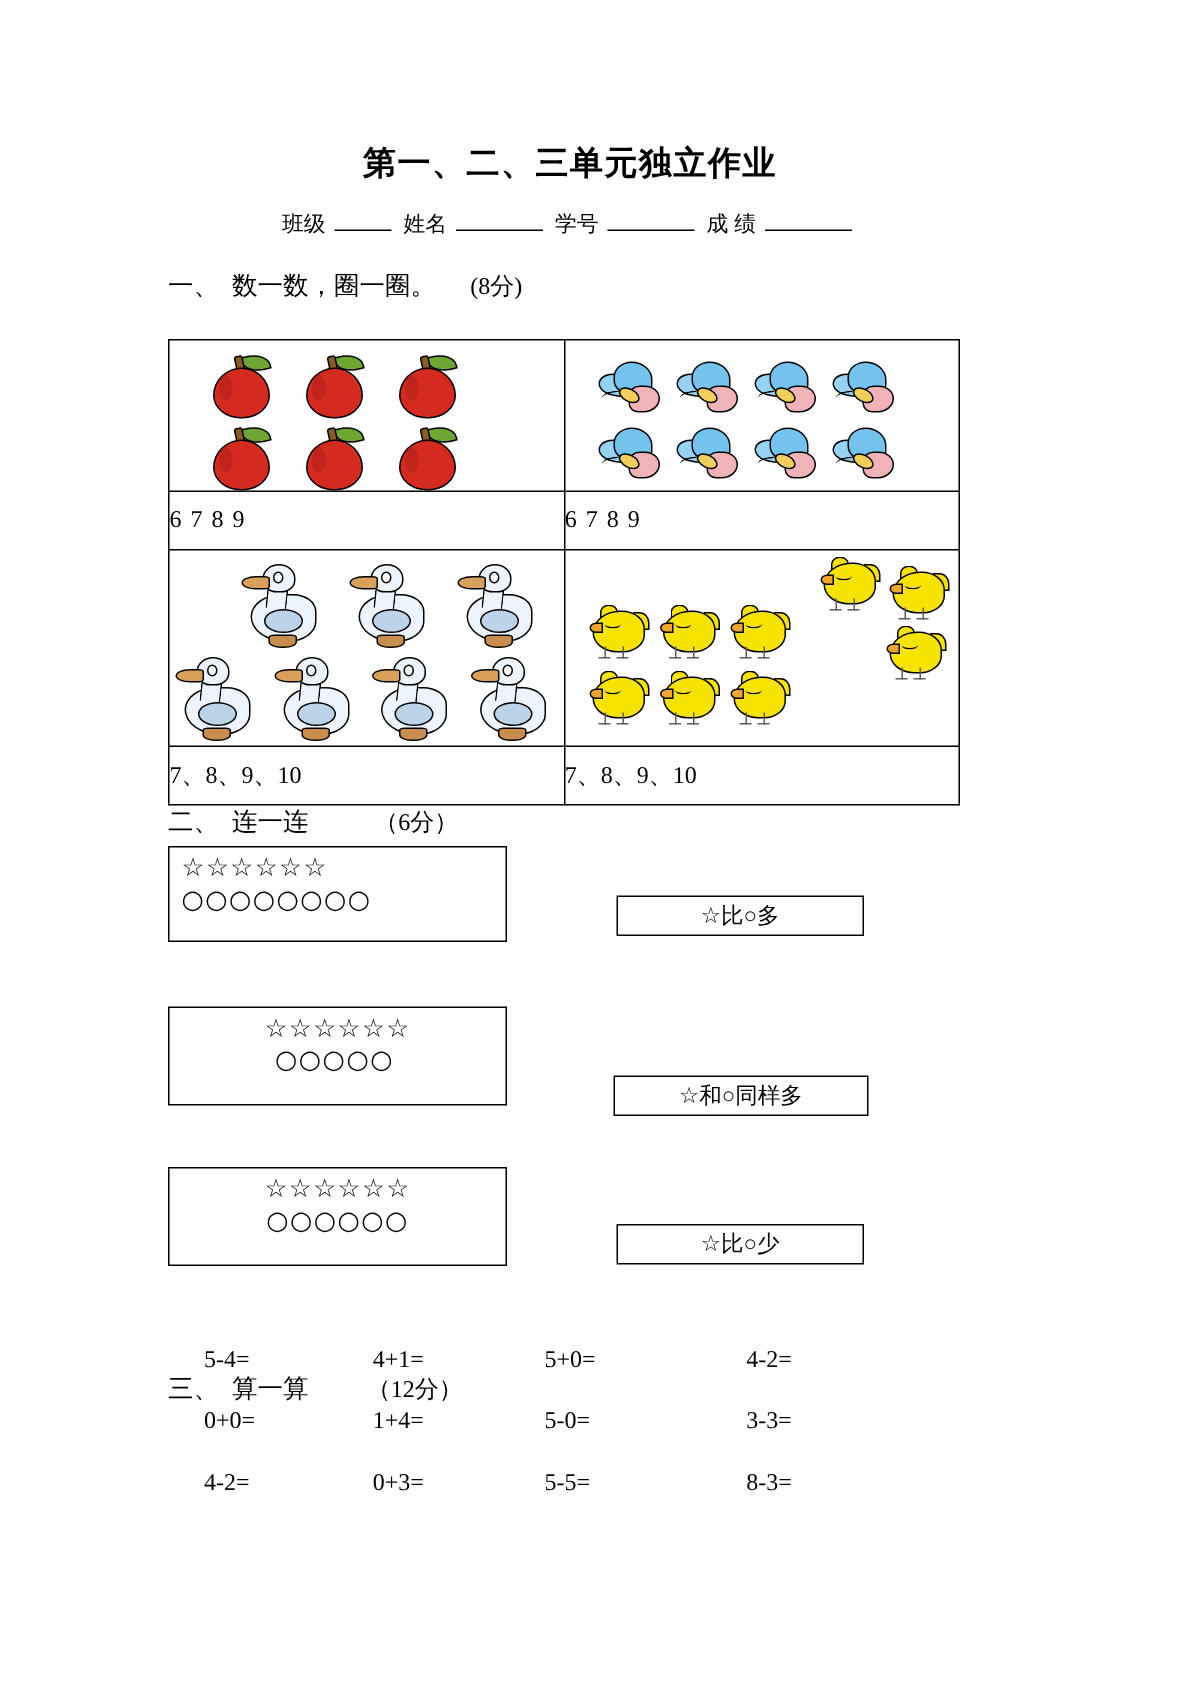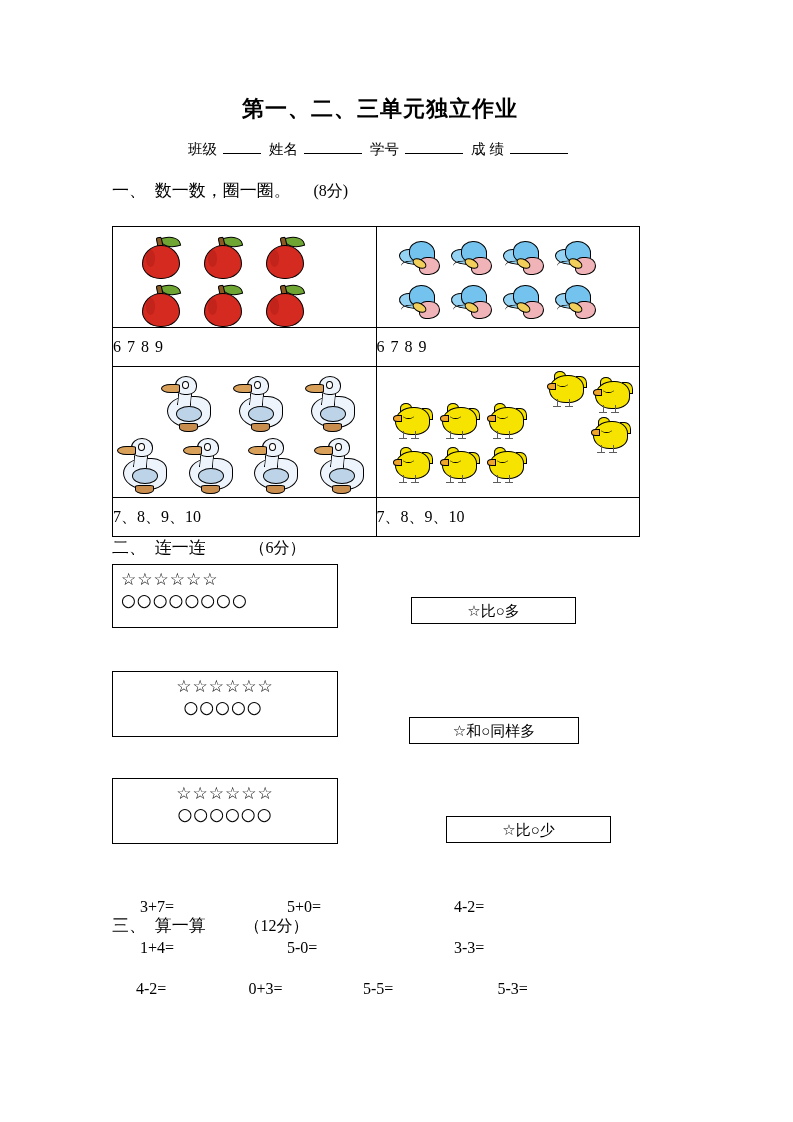--- a/index.html
+++ b/index.html
@@ -346,21 +346,21 @@
     border: 1.2px solid #000;
     box-sizing: border-box;
     text-align: center;
     font-size: 15px;
     line-height: 25px;
     font-family: "Liberation Sans", "DejaVu Sans", sans-serif;
     white-space: nowrap;
   }
   .cmp-row.r1 .ans-box { top: 33px; }
   .cmp-row.r2 .ans-box { top: 34px; left: 409px; width: 170px; margin-top: 12px; }
-  .cmp-row.r3 .ans-box { top: 38px; margin-left: 35px; }
+  .cmp-row.r3 .ans-box { top: 38px; }
 
   
   .calc-area {
     position: absolute;
     left: 112px;
     top: 898px;
     width: 470px;
   }
   .calc-row {
     display: flex;
@@ -771,30 +771,32 @@
   </div>
 
   <div class="section-head sec3" style="position:absolute; top:914px; margin-top:0;">
     <span class="num">三、</span>
     <span>算一算</span>
     <span class="score">（12分）</span>
   </div>
 
   <div class="calc-area">
     <div class="calc-row">
-      <div class="calc-cell c2">3+7=</div>
+      <div class="calc-cell c1">5-4=</div>
+      <div class="calc-cell c2">4+1=</div>
       <div class="calc-cell c3">5+0=</div>
       <div class="calc-cell c4">4-2=</div>
     </div>
     <div class="calc-row">
+      <div class="calc-cell c1">0+0=</div>
       <div class="calc-cell c2">1+4=</div>
       <div class="calc-cell c3">5-0=</div>
       <div class="calc-cell c4">3-3=</div>
     </div>
     <div class="calc-row">
       <div class="calc-cell c1">4-2=</div>
       <div class="calc-cell c2">0+3=</div>
       <div class="calc-cell c3">5-5=</div>
-      <div class="calc-cell c4">5-3=</div>
+      <div class="calc-cell c4">8-3=</div>
     </div>
   </div>
 
 </div>
 
 </body></html>

